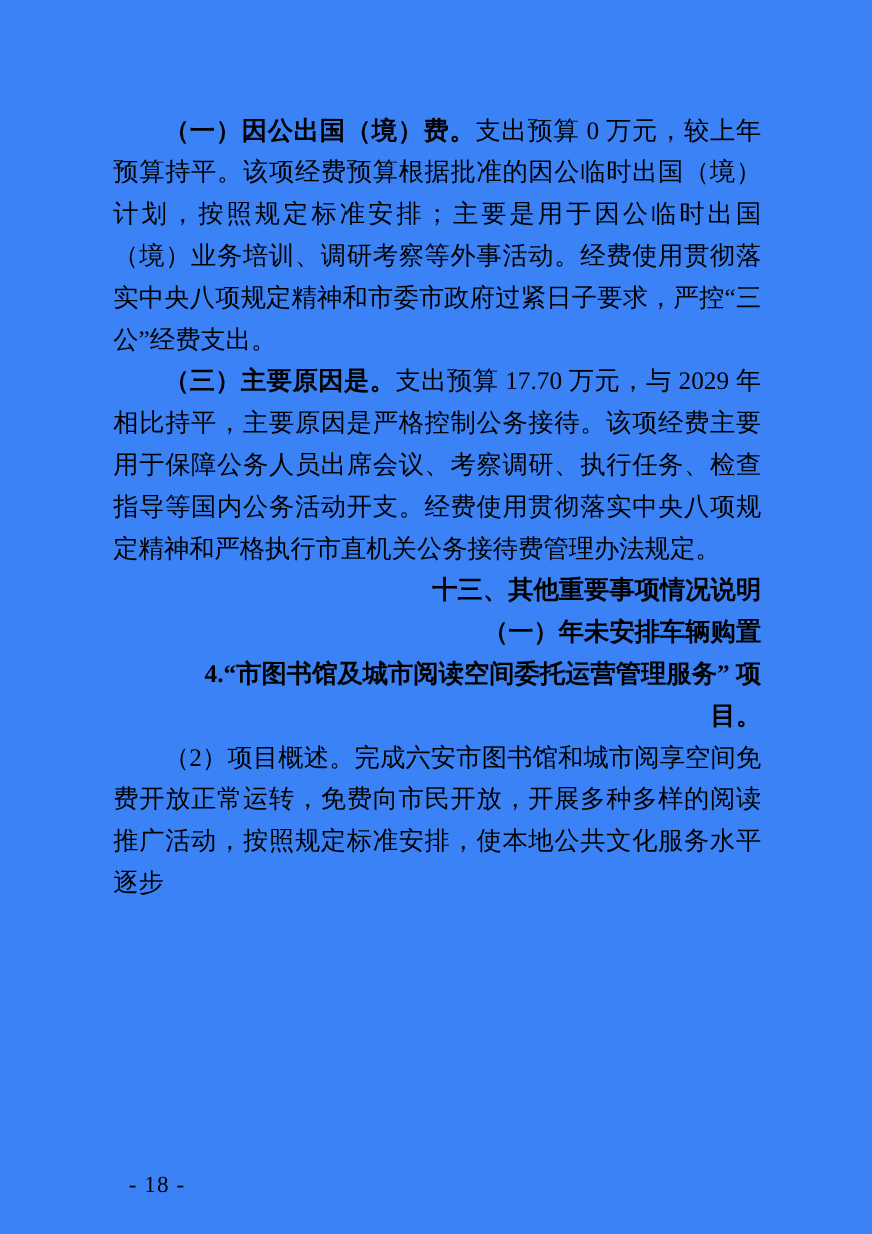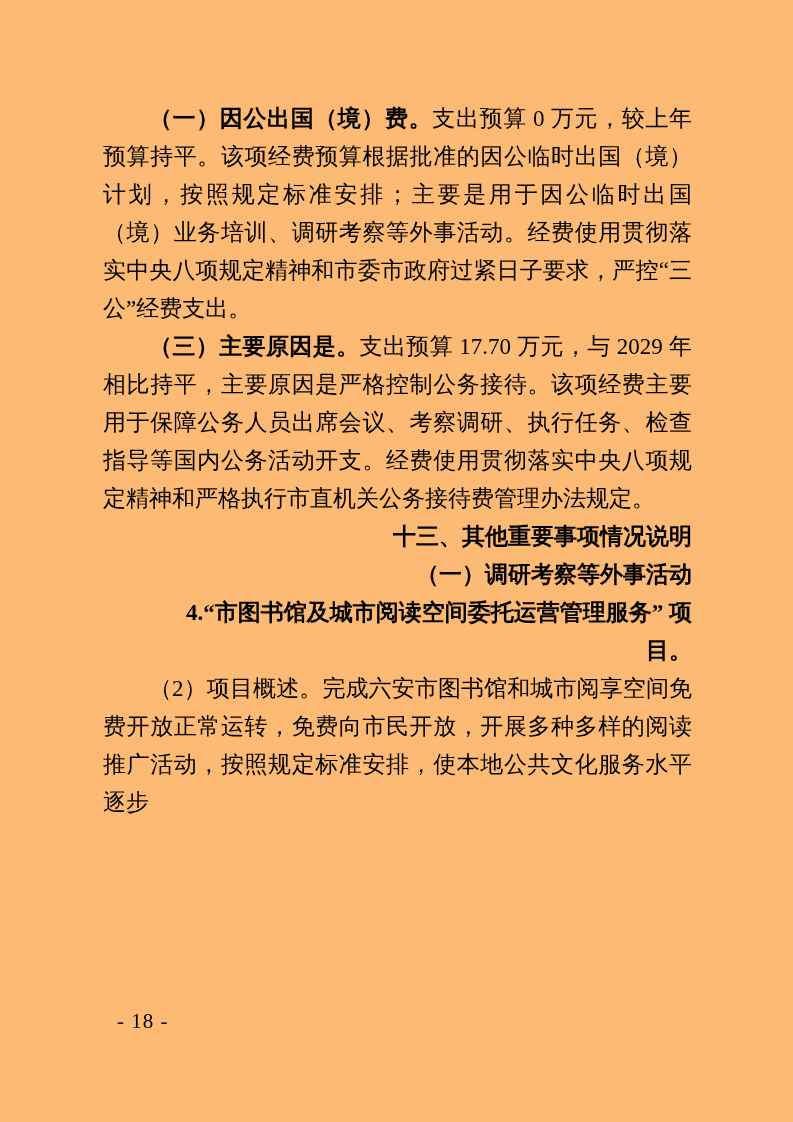--- a/index.html
+++ b/index.html
@@ -1,21 +1,21 @@
 <!DOCTYPE html>
 <html><head>
 <meta charset="utf-8">
 <style>
   * { box-sizing: border-box; }
   html, body { margin: 0; padding: 0; background: #ffffff; }
   .page {
     position: relative;
     width: 793px;
     height: 1122px;
-    background: #fdba74;
+    background: #3b82f6;
     color: #000000;
     font-family: "Liberation Serif", "DejaVu Serif", serif;
     overflow: hidden;
   }
   .content {
     position: absolute;
     left: 103px;
     top: 100px;
     width: 589px;
     font-size: 23px;
@@ -30,41 +30,41 @@
   .lead-bold { font-weight: bold; }
   .heading {
     margin: 0;
     text-indent: 2em;
     font-weight: bold;
     text-align: right;
   }
   .page-number {
     position: absolute;
     left: 117px;
-    top: 1006px;
+    top: 1062px;
     font-size: 21px;
     line-height: 30px;
     letter-spacing: 1px;
     color: #000000;
   }
 </style>
 </head>
 <body>
 
 <div class="page">
   <div class="content">
 
     <p class="para"><span class="lead-bold">（一）因公出国（境）费。</span><span>支出预算 0 万元，较上年预算持平。该项经费预算根据批准的因公临时出国（境）计划，按照规定标准安排；主要是用于因公临时出国（境）业务培训、调研考察等外事活动。经费使用贯彻落实中央八项规定精神和市委市政府过紧日子要求，严控“三公”经费支出。</span></p>
 
 
     <p class="para"><span class="lead-bold">（三）主要原因是。</span><span>支出预算 17.70 万元，与 2029 年相比持平，主要原因是严格控制公务接待。该项经费主要用于保障公务人员出席会议、考察调研、执行任务、检查指导等国内公务活动开支。经费使用贯彻落实中央八项规定精神和严格执行市直机关公务接待费管理办法规定。</span></p>
 
     <p class="heading">十三、其他重要事项情况说明</p>
 
-    <p class="heading">（一）调研考察等外事活动</p>
+    <p class="heading">（一）年未安排车辆购置</p>
 
     <p class="heading">4.“市图书馆及城市阅读空间委托运营管理服务” 项目。</p>
 
     <p class="para"><span>（2）项目概述。</span><span>完成六安市图书馆和城市阅享空间免费开放正常运转，免费向市民开放，开展多种多样的阅读推广活动，按照规定标准安排，使本地公共文化服务水平逐步</span></p>
 
   </div>
 
   <div class="page-number">- 18 -</div>
 </div>
 

